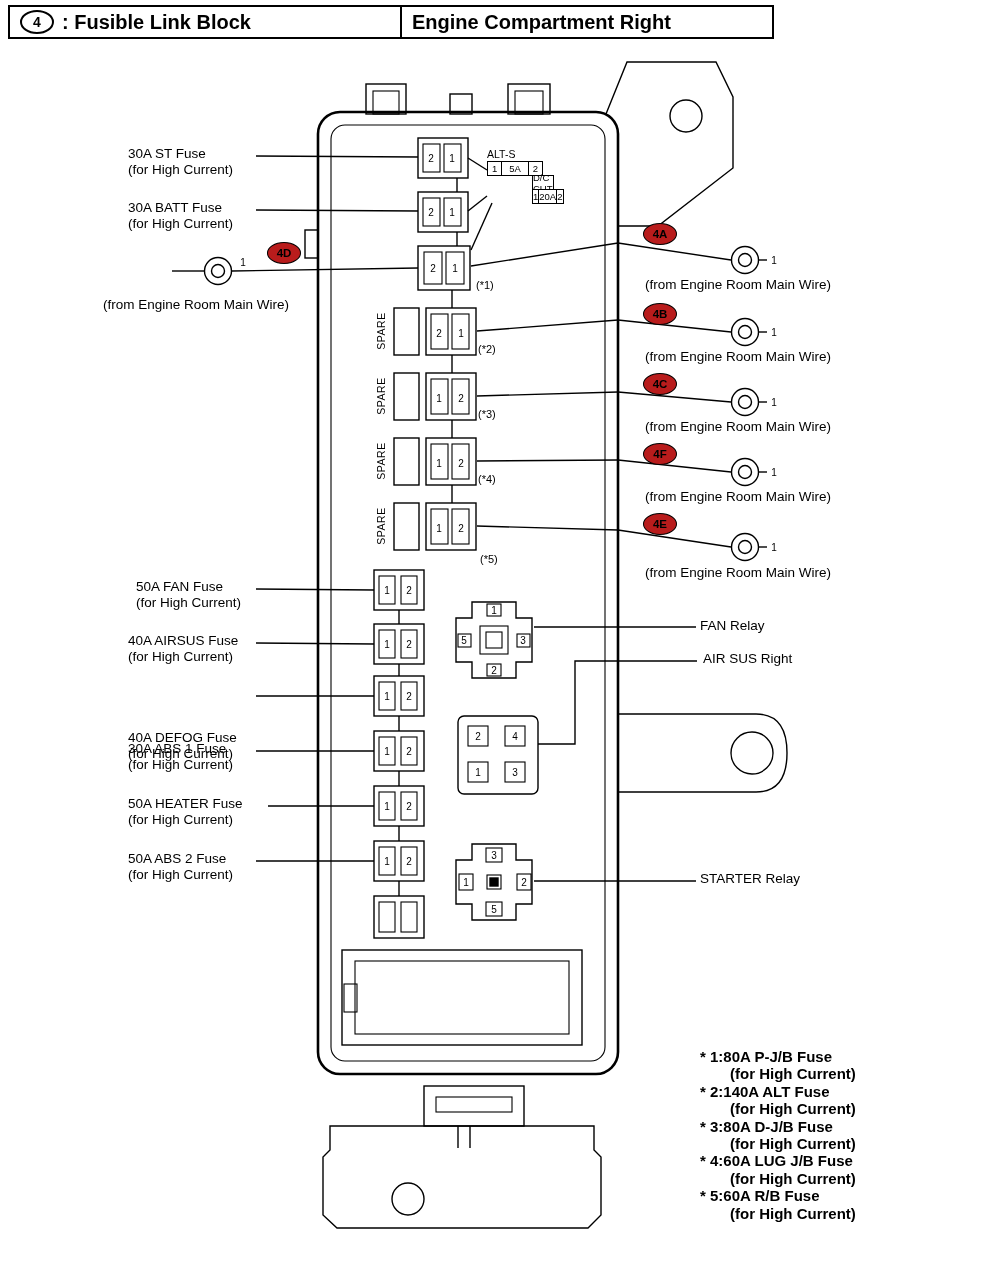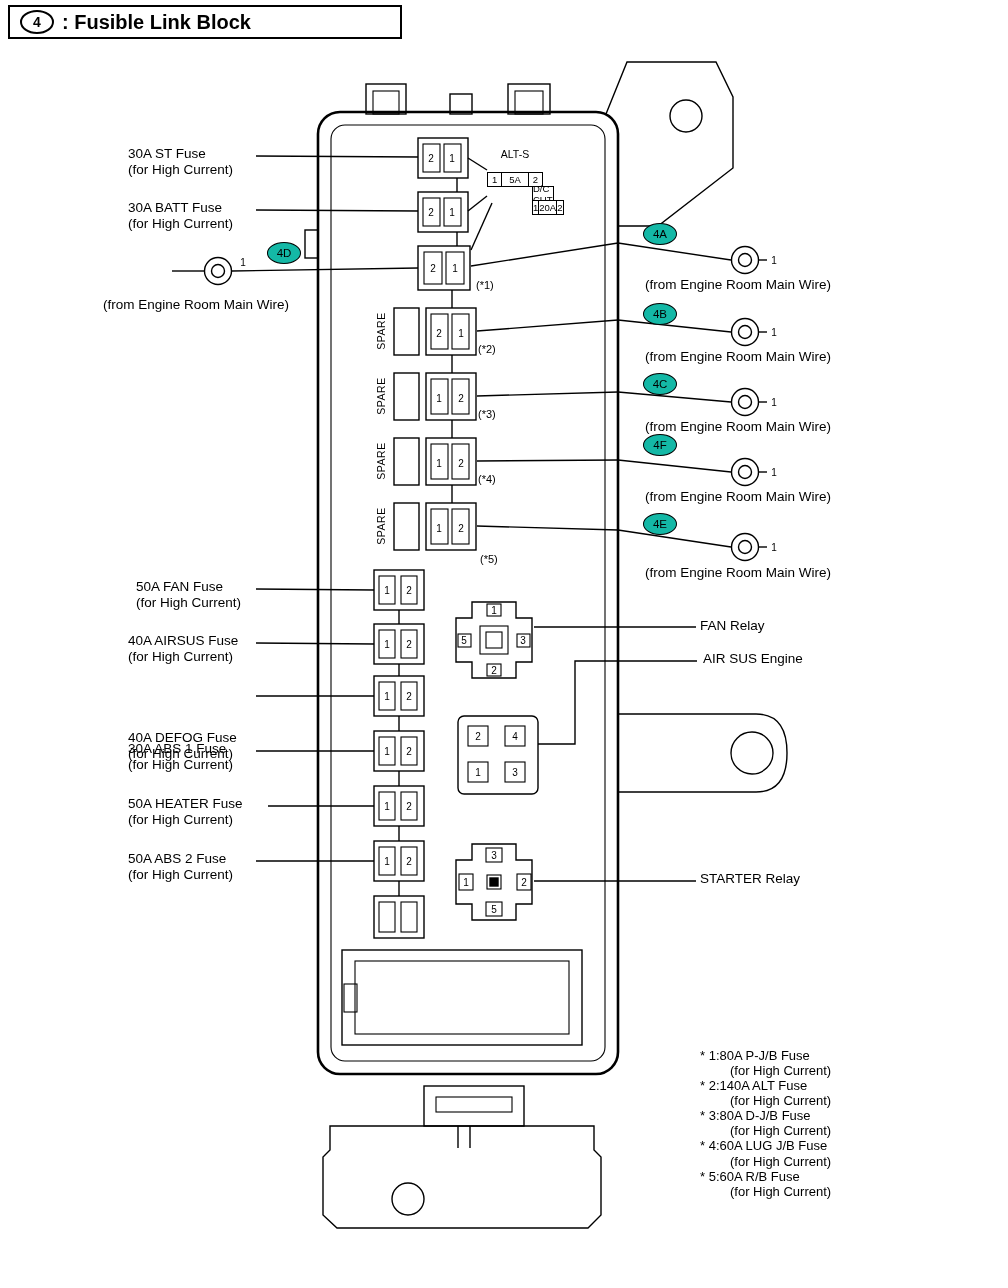--- a/index.html
+++ b/index.html
@@ -23,34 +23,34 @@
   .hdr-right{width:350px;margin-left:-2px;}
   .circ4{display:inline-flex;width:30px;height:20px;border:2.5px solid #000;border-radius:50%;
     align-items:center;justify-content:center;font-size:14px;font-weight:bold;flex:none;}
 
   
   .lbl{position:absolute;font-size:13.5px;line-height:1.17;white-space:nowrap;}
   .cap{position:absolute;font-size:13.5px;white-space:nowrap;}
   .star{position:absolute;font-size:11px;white-space:nowrap;}
   .relay-lbl{position:absolute;font-size:13.5px;white-space:nowrap;}
   .oval-id{position:absolute;width:32px;height:20px;border:1.6px solid #000;border-radius:50%;
-    display:flex;align-items:center;justify-content:center;font-size:11.5px;font-weight:400;background:#14b8a6;}
+    display:flex;align-items:center;justify-content:center;font-size:11.5px;font-weight:700;background:#b91c1c;}
 
   
   .alt{position:absolute;left:487px;top:148px;width:56px;}
-  .alt-title{text-align:center;font-size:10.5px;margin-bottom:12px;}
+  .alt-title{font-size:10.5px;margin-bottom:1px;}
   .alt-row{display:flex;}
   .alt-row + .alt-row{margin-top:-1px;margin-left:45px;}
   .alt-cell{border:1px solid #000;height:13px;display:flex;align-items:center;justify-content:center;
     font-size:9.5px;background:#fff;}
   .alt-cell + .alt-cell{margin-left:-1px;}
   .w1{width:15px;}.w2{width:28px;}.wfull{width:56px;}
 
   
-  .fn{position:absolute;left:700px;top:1048px;font-size:13px;font-weight:normal;line-height:1.16;}
+  .fn{position:absolute;left:700px;top:1048px;font-size:15px;font-weight:bold;line-height:1.16;}
   .fn-sub{padding-left:30px;}
 </style>
 </head>
 <body>
 
 <div class="page">
 
   <svg class="lineart-layer" width="1008" height="1288" viewBox="0 0 1008 1288">
 
     <g class="lineart">
@@ -310,20 +310,21 @@
       <line x1="758.5" y1="547" x2="767" y2="547"></line>
       <text class="pin" x="774" y="551">1</text>
     </g>
   </svg>
 
   <div class="hdr">
     <div class="hdr-cell hdr-left">
       <span class="circ4">4</span>
       <span>: Fusible Link Block</span>
     </div>
+    <div class="hdr-cell hdr-right">Engine Compartment Right</div>
   </div>
 
   <div class="lbl" style="left:128px;top:146px;">
     <div>30A ST Fuse</div>
     <div>(for High Current)</div>
   </div>
   <div class="lbl" style="left:128px;top:200px;">
     <div>30A BATT Fuse</div>
     <div>(for High Current)</div>
   </div>
@@ -357,21 +358,21 @@
 
   <div class="oval-id" style="left:643px;top:223px;">4A</div>
   <div class="cap" style="left:645px;top:277px;">(from Engine Room Main Wire)</div>
 
   <div class="oval-id" style="left:643px;top:303px;">4B</div>
   <div class="cap" style="left:645px;top:349px;">(from Engine Room Main Wire)</div>
 
   <div class="oval-id" style="left:643px;top:373px;">4C</div>
   <div class="cap" style="left:645px;top:419px;">(from Engine Room Main Wire)</div>
 
-  <div class="oval-id" style="left:643px;top:434px;">4F</div>
+  <div class="oval-id" style="left:643px;top:443px;">4F</div>
   <div class="cap" style="left:645px;top:489px;">(from Engine Room Main Wire)</div>
 
   <div class="oval-id" style="left:643px;top:513px;">4E</div>
   <div class="cap" style="left:645px;top:565px;">(from Engine Room Main Wire)</div>
 
   <div class="alt">
     <div class="alt-title">ALT-S</div>
     <div class="alt-row">
       <div class="alt-cell w1">1</div>
       <div class="alt-cell w2">5A</div>
@@ -387,21 +388,21 @@
     </div>
   </div>
 
   <div class="star" style="left:476px;top:279px;">(*1)</div>
   <div class="star" style="left:478px;top:343px;">(*2)</div>
   <div class="star" style="left:478px;top:408px;">(*3)</div>
   <div class="star" style="left:478px;top:473px;">(*4)</div>
   <div class="star" style="left:480px;top:553px;">(*5)</div>
 
   <div class="relay-lbl" style="left:700px;top:618px;">FAN Relay</div>
-  <div class="relay-lbl" style="left:703px;top:651px;">AIR SUS Engine</div>
+  <div class="relay-lbl" style="left:703px;top:651px;">AIR SUS Right</div>
   <div class="relay-lbl" style="left:700px;top:871px;">STARTER Relay</div>
 
   <div class="fn">
     <div>
       <div>* 1:80A P-J/B Fuse</div>
       <div class="fn-sub">(for High Current)</div>
     </div>
     <div>
       <div>* 2:140A ALT Fuse</div>
       <div class="fn-sub">(for High Current)</div>

